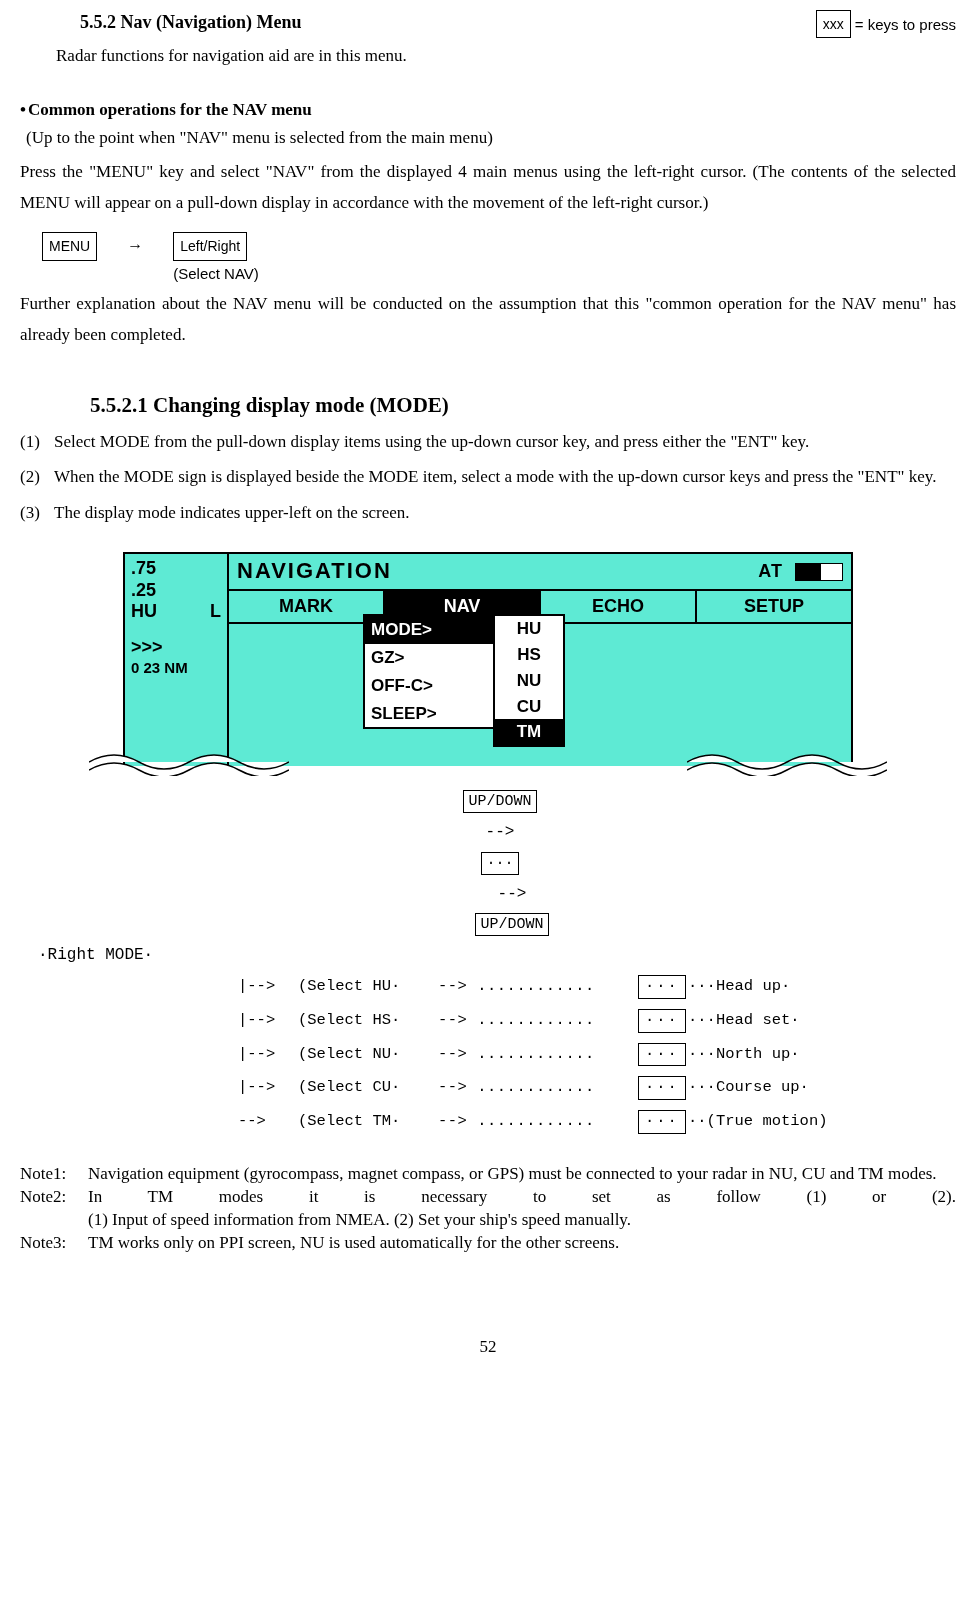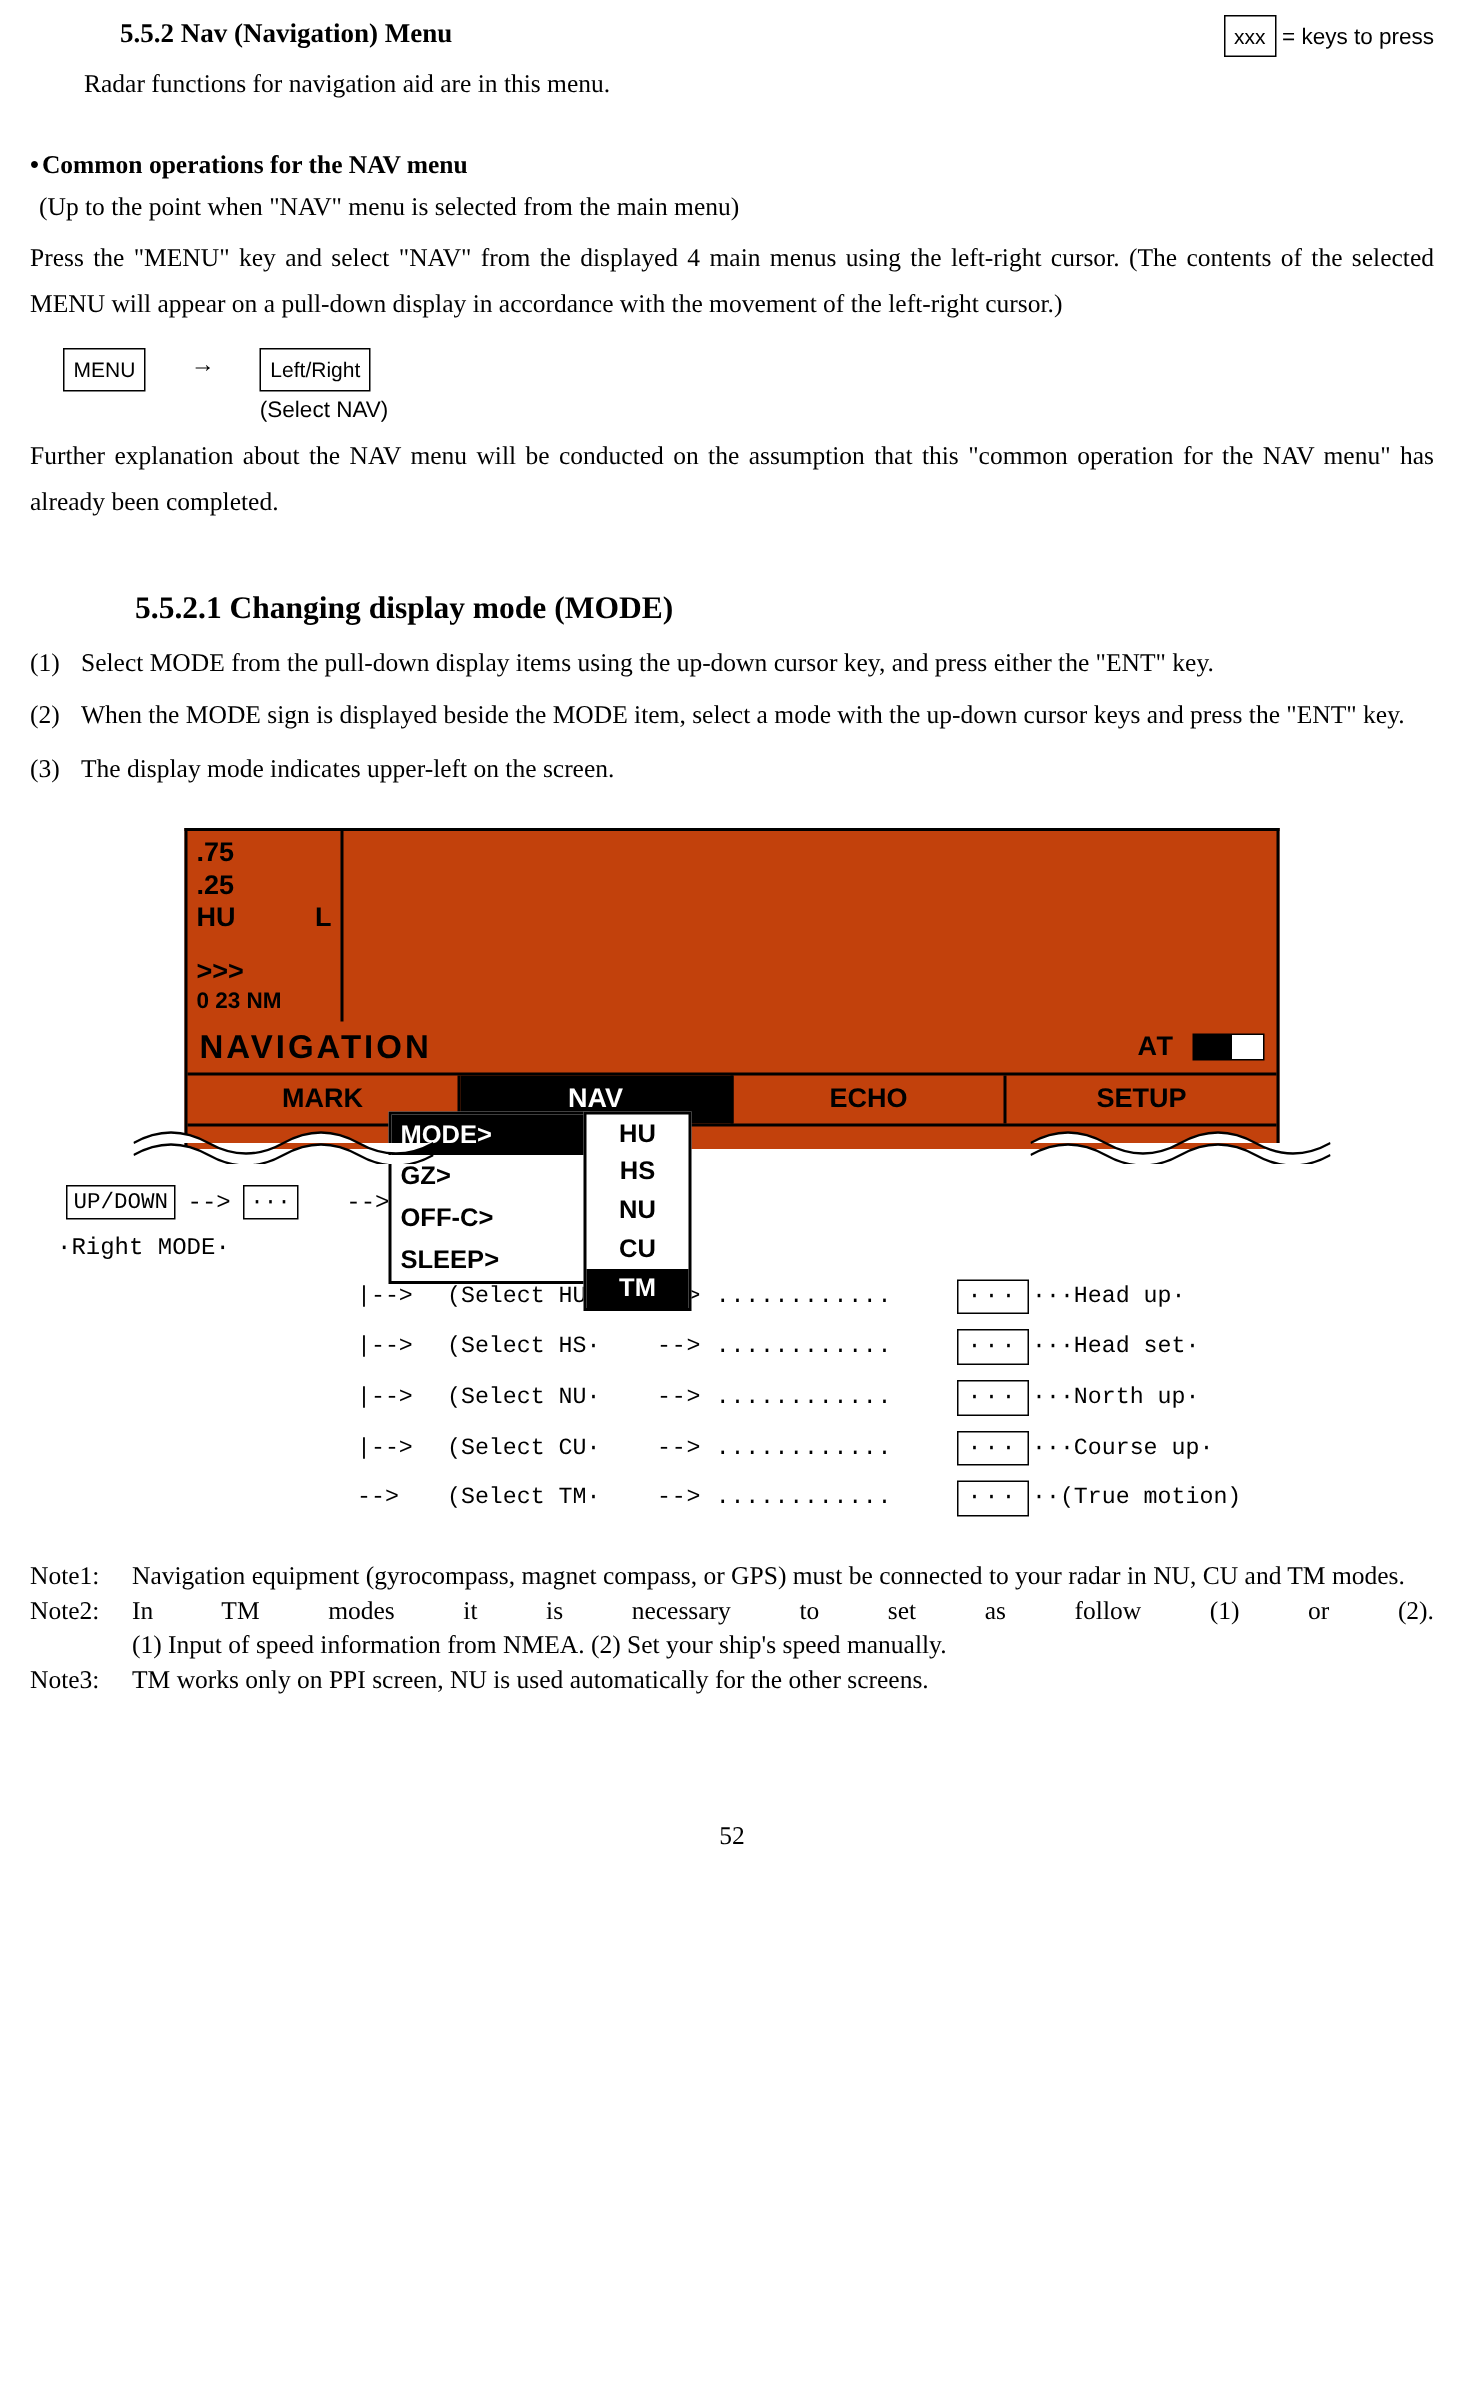--- a/index.html
+++ b/index.html
@@ -94,22 +94,21 @@
     position: relative;
     font-family: Arial, Helvetica, sans-serif;
   }
   .radar-frame {
     display: flex;
     border-top: 2px solid #000;
     border-left: 2px solid #000;
     border-right: 2px solid #000;
     height: 212px;
     position: relative;
-    background: #c2410c;
-    flex-direction: column;
+    background: #5eead4;
   }
   .left-col {
     width: 90px;
     border-right: 2px solid #000;
     padding: 4px 6px;
     font-weight: bold;
     font-size: 18px;
     line-height: 1.2;
     position: relative;
   }
@@ -193,20 +192,21 @@
   
   .mono {
     font-family: "Courier New", monospace;
     font-size: 16px;
   }
   .flow-head {
     display:flex;
     align-items:center;
     gap: 8px;
     margin: 24px 0 8px 24px;
+    flex-direction: column;
   }
   .mono-box {
     border: 1px solid #000;
     padding: 0 4px;
     font-family: "Courier New", monospace;
     font-size: 15px;
   }
   .flow-label {
     margin: 4px 0 4px 18px;
   }

